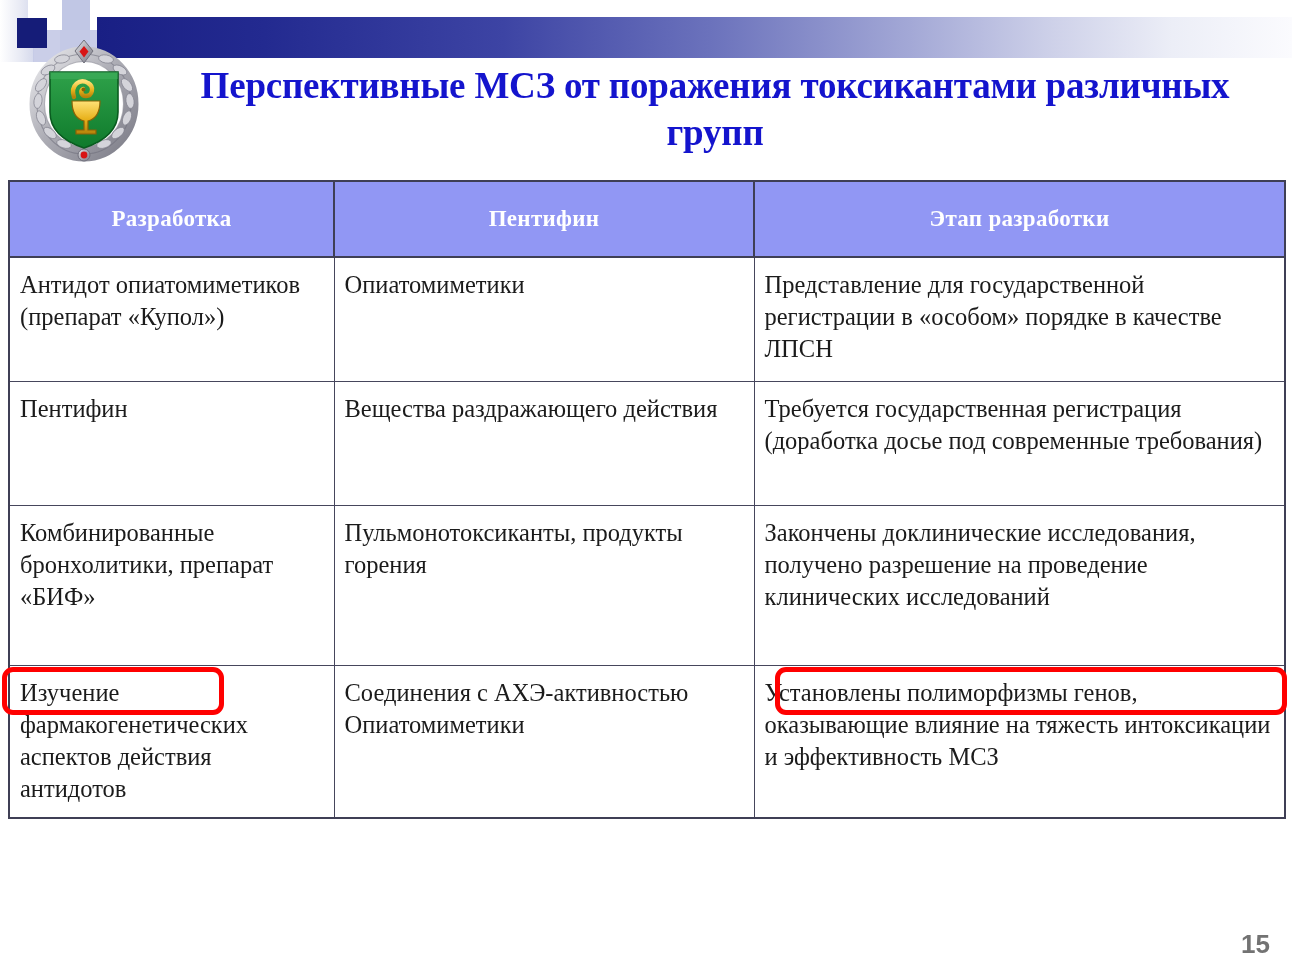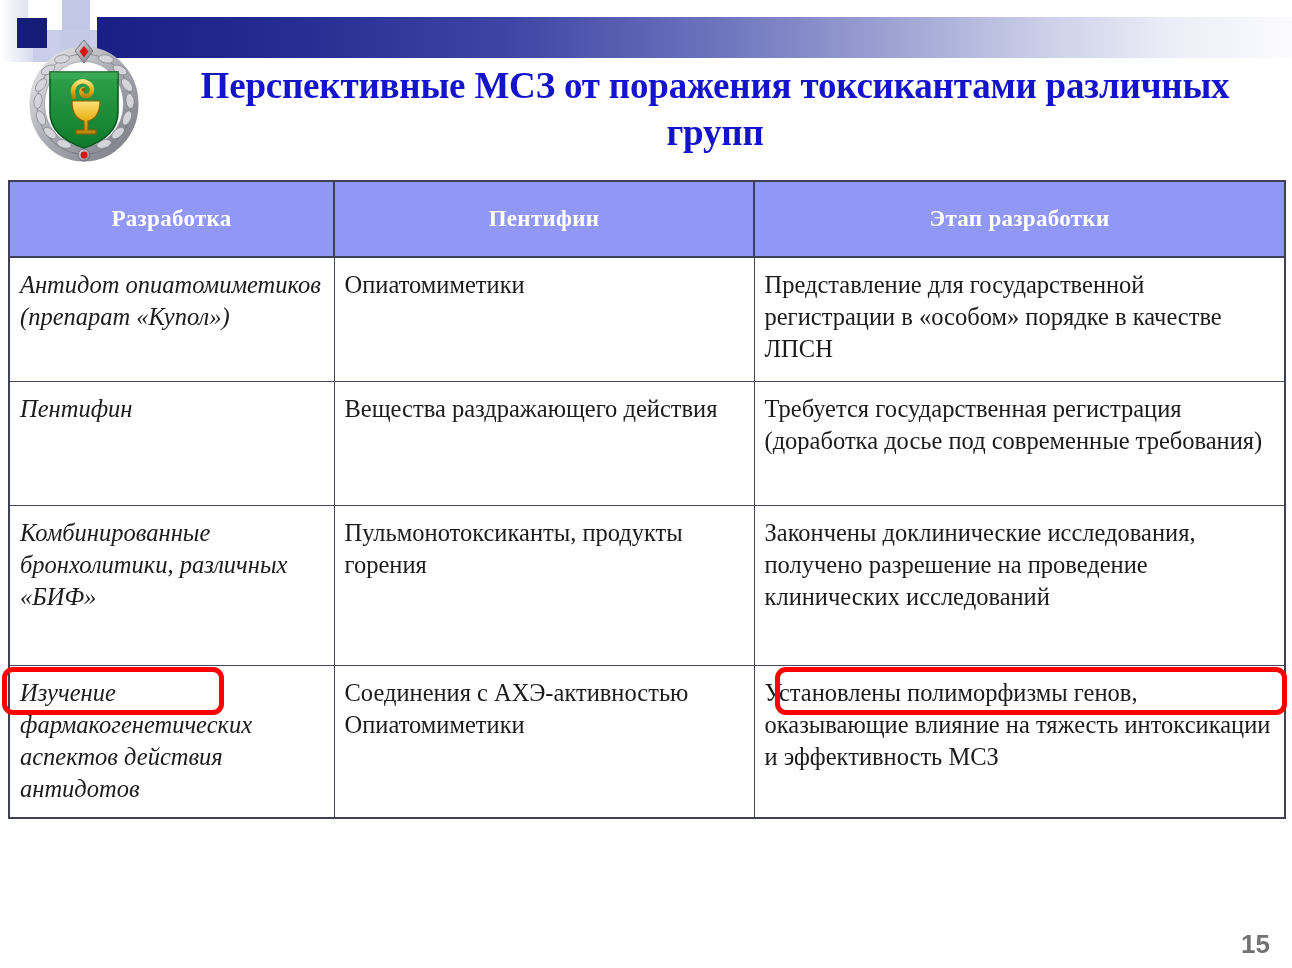--- a/index.html
+++ b/index.html
@@ -119,21 +119,21 @@
     letter-spacing: .3px;
   }
   table.main td {
     border: 1.6px solid #46465c;
     font-size: 24.5px;
     line-height: 32px;
     color: #1b1b1b;
     vertical-align: top;
     padding: 11px 10px 12px 10px;
   }
-  td.col-left   { text-align: left;   padding-left: 12px; font-style: italic; }
+  td.col-left   { text-align: left;   padding-left: 12px; }
   td.col-center { }
 
   
   tr.r1 td { height: 100px; }
   tr.r2 td { height: 100px; }
   tr.r3 td { height: 100px; }
   tr.r4 td { height: 136px; }
   tr.r5 td { height:  70px; }
   tr.r6 td { height: 120px; }
 
@@ -258,21 +258,21 @@
         <td class="col-left">Антидот опиатомиметиков (препарат «Купол»)</td>
         <td class="col-center">Опиатомиметики</td>
         <td class="col-center">Представление для государственной регистрации в «особом» порядке в качестве ЛПСН</td>
       </tr>
       <tr class="r2">
         <td class="col-left">Пентифин</td>
         <td class="col-center">Вещества раздражающего действия</td>
         <td class="col-center">Требуется государственная регистрация (доработка досье под современные требования)</td>
       </tr>
       <tr class="r4">
-        <td class="col-left">Комбинированные бронхолитики, различных «БИФ»</td>
+        <td class="col-left">Комбинированные бронхолитики, препарат «БИФ»</td>
         <td class="col-center">Пульмонотоксиканты, продукты горения</td>
         <td class="col-center">Закончены доклинические исследования, получено разрешение на проведение клинических исследований</td>
       </tr>
       <tr class="r6">
         <td class="col-left">Изучение фармакогенетических аспектов действия антидотов</td>
         <td class="col-center">Соединения с АХЭ-активностью Опиатомиметики</td>
         <td class="col-center">Установлены полиморфизмы генов, оказывающие влияние на тяжесть интоксикации и эффективность МСЗ</td>
       </tr>
     </tbody>
   </table>

